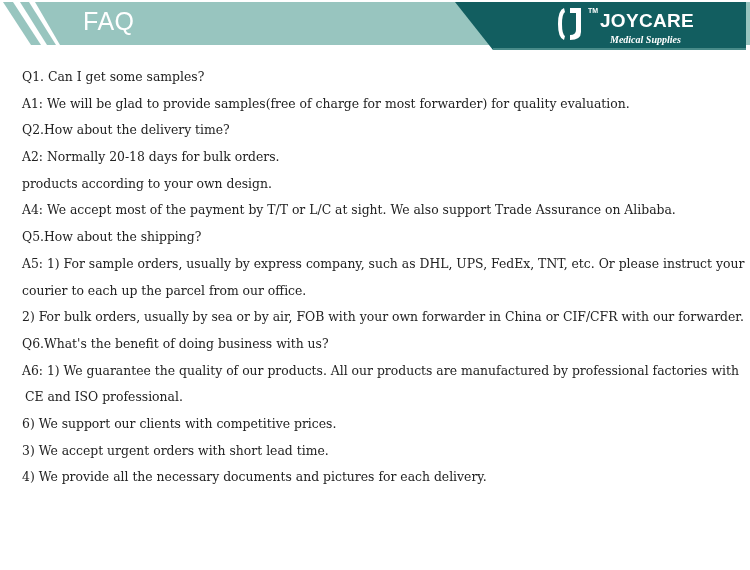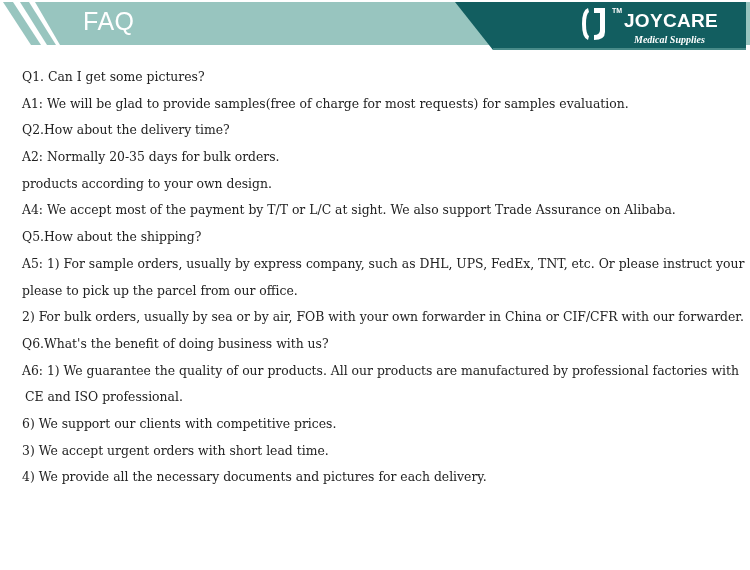--- a/index.html
+++ b/index.html
@@ -4,21 +4,21 @@
   <style>
     html, body { margin: 0; padding: 0; background: #ffffff; }
     body { width: 750px; height: 570px; position: relative; overflow: hidden; }
     .banner { position: absolute; left: 0; top: 0; width: 668px; height: 50px; }
     .banner svg { position: absolute; left: 0; top: 0; }
     .banner-title {
       position: absolute; left: 83px; top: 7px;
       font-family: "Liberation Sans", sans-serif; font-size: 25px; color: #ffffff;
       letter-spacing: 0.5px;
     }
-    .logo { position: absolute; left: 580px; top: 6px; width: 140px; height: 42px; }
+    .logo { position: absolute; left: 556px; top: 6px; width: 140px; height: 42px; }
     .logo-mark { position: absolute; left: 2px; top: 2px; }
     .logo-tm {
       position: absolute; left: 32px; top: 1px;
       font-family: "Liberation Sans", sans-serif; font-size: 7px; color: #ffffff; font-weight: bold;
     }
     .logo-name {
       position: absolute; left: 44px; top: 4px;
       font-family: "Liberation Sans", sans-serif; font-size: 19px; font-weight: bold;
       color: #ffffff; letter-spacing: 0.3px;
     }
@@ -56,29 +56,29 @@
       <path d="M8 2 Q2 4 2 18 Q2 32 8 34 L9 30 Q6 28 6 18 Q6 8 9 6 Z" fill="#ffffff"></path>
       <path d="M14 2 L25 2 L25 26 Q25 34 14 34 L14 29 Q20 29 20 24 L20 7 L14 7 Z" fill="#ffffff"></path>
     </svg>
     <span class="logo-tm">TM</span>
     <span class="logo-name">JOYCARE</span>
     <span class="logo-sub">Medical Supplies</span>
   </div>
 </div>
 
 <div class="faq">
-  <div class="line">Q1. Can I get some pictures?</div>
-  <div class="line">A1: We will be glad to provide samples(free of charge for most requests) for samples evaluation.</div>
+  <div class="line">Q1. Can I get some samples?</div>
+  <div class="line">A1: We will be glad to provide samples(free of charge for most forwarder) for quality evaluation.</div>
   <div class="line">Q2.How about the delivery time?</div>
-  <div class="line">A2: Normally 20-35 days for bulk orders.</div>
+  <div class="line">A2: Normally 20-18 days for bulk orders.</div>
   <div class="line">products according to your own design.</div>
   <div class="line">A4: We accept most of the payment by T/T or L/C at sight. We also support Trade Assurance on Alibaba.</div>
   <div class="line">Q5.How about the shipping?</div>
   <div class="line">A5: 1) For sample orders, usually by express company, such as DHL, UPS, FedEx, TNT, etc. Or please instruct your</div>
-  <div class="line">please to pick up the parcel from our office.</div>
+  <div class="line">courier to each up the parcel from our office.</div>
   <div class="line">2) For bulk orders, usually by sea or by air, FOB with your own forwarder in China or CIF/CFR with our forwarder.</div>
   <div class="line">Q6.What's the benefit of doing business with us?</div>
   <div class="line">A6: 1) We guarantee the quality of our products. All our products are manufactured by professional factories with</div>
   <div class="line indent">CE and ISO professional.</div>
   <div class="line">6) We support our clients with competitive prices.</div>
   <div class="line">3) We accept urgent orders with short lead time.</div>
   <div class="line">4) We provide all the necessary documents and pictures for each delivery.</div>
 </div>
 
 </body></html>

